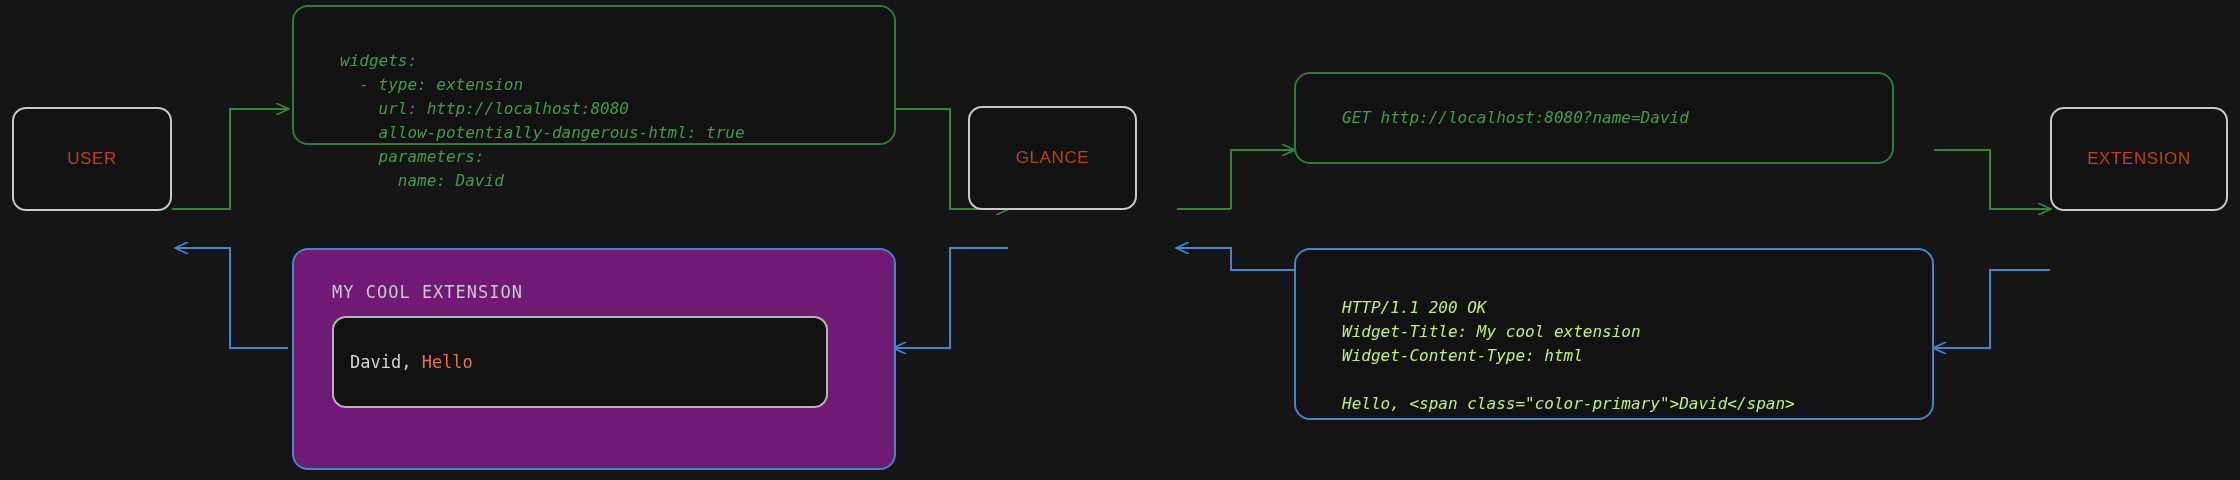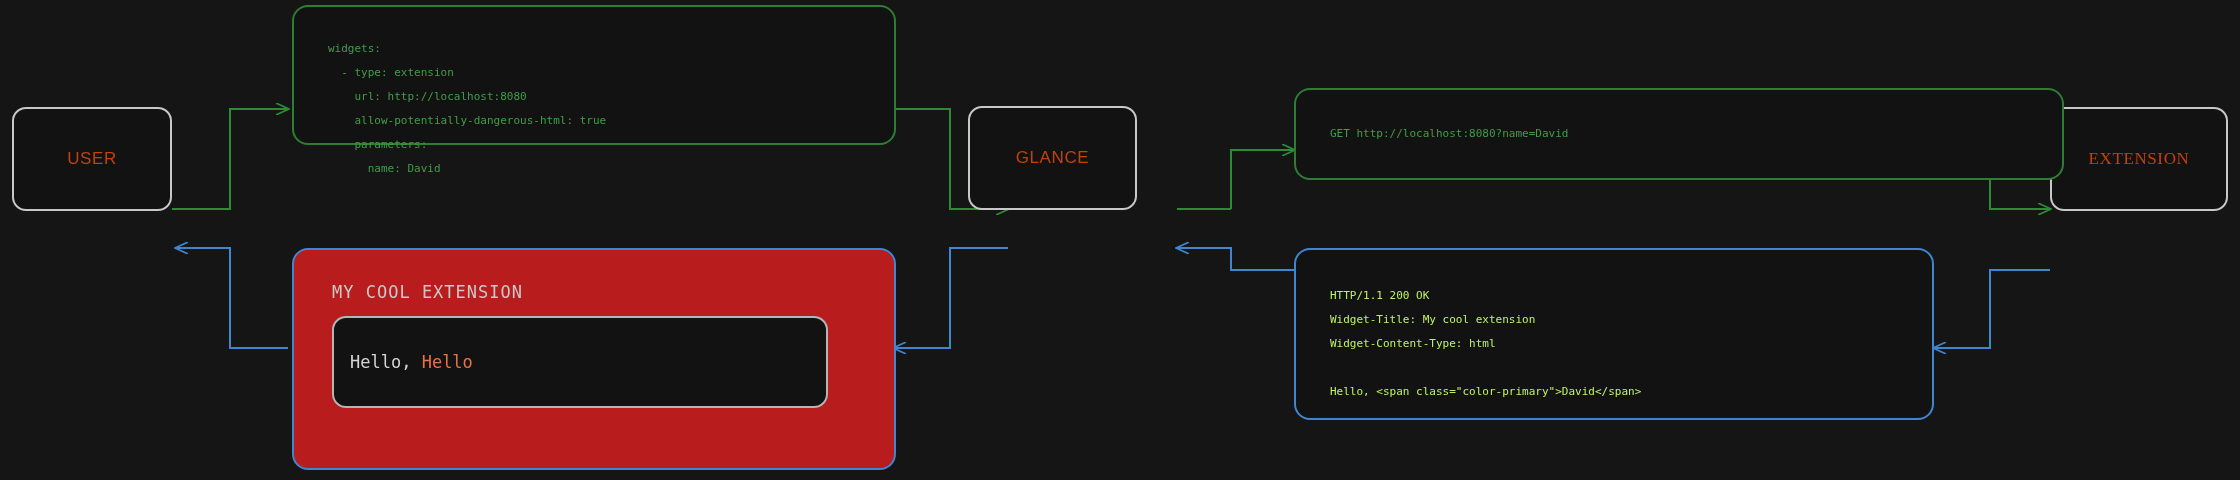--- a/index.html
+++ b/index.html
@@ -41,50 +41,51 @@
   .node-label {
     color: #c2410c;
     font-size: 17px;
     letter-spacing: 0.6px;
     white-space: nowrap;
   }
   .node-label.sans {
     font-family: "Liberation Sans", "DejaVu Sans", sans-serif;
   }
   .node-label.mono {
-    font-family: Liberation Serif, serif;
+    font-family: Liberation Sans, sans-serif;
   }
   .codebox {
     position: absolute;
     border-radius: 16px;
     background: #121212;
     box-sizing: border-box;
     padding: 26px 30px;
   }
   .codebox.green {
     border: 2px solid #2f7d34;
   }
   .codebox.blue {
     border: 2px solid #3f86cf;
   }
   pre.code {
-    margin: 4px;
+    margin: 16px;
     font-family: "DejaVu Sans Mono", "Liberation Mono", monospace;
-    font-size: 11px;
+    font-size: 16px;
     line-height: 24px;
     white-space: pre;
+    font-style: italic;
   }
   pre.code.green-text { color: #3f9e48; }
   pre.code.blue-text  { color: #bef264; }
 
   .widget-card {
     position: absolute;
     border: 2px solid #3f86cf;
     border-radius: 16px;
-    background: #b91c1c;
+    background: #701a75;
     box-sizing: border-box;
     padding: 24px 28px;
   }
   .widget-title {
     color: #c9c9c9;
     font-family: "DejaVu Sans Mono", "Liberation Mono", monospace;
     font-size: 17px;
     letter-spacing: 1px;
     margin: 8px 0 14px 10px;
   }
@@ -158,34 +159,34 @@
 
   <div class="codebox green" style="left:292px; top:5px; width:604px; height:140px;">
     <pre class="code green-text">widgets:
   - type: extension
     url: http://localhost:8080
     allow-potentially-dangerous-html: true
     parameters:
       name: David</pre>
   </div>
 
-  <div class="codebox green" style="left:1294px; top:88px; width:770px; height:92px; display:flex; align-items:center;">
+  <div class="codebox green" style="left:1294px; top:72px; width:600px; height:92px; display:flex; align-items:center;">
     <pre class="code green-text">GET http://localhost:8080?name=David</pre>
   </div>
 
   <div class="codebox blue" style="left:1294px; top:248px; width:640px; height:172px; padding-top:30px;">
     <pre class="code blue-text">HTTP/1.1 200 OK
 Widget-Title: My cool extension
 Widget-Content-Type: html
 
 Hello, &lt;span class="color-primary"&gt;David&lt;/span&gt;</pre>
   </div>
 
   <div class="widget-card" style="left:292px; top:248px; width:604px; height:222px;">
     <div class="widget-title">MY COOL EXTENSION</div>
     <div class="widget-inner">
       <span class="widget-inner-text">
-        <span>Hello, </span><span class="accent-name">Hello</span>
+        <span>David, </span><span class="accent-name">Hello</span>
       </span>
     </div>
   </div>
 
 </div>
 
 </body></html>

